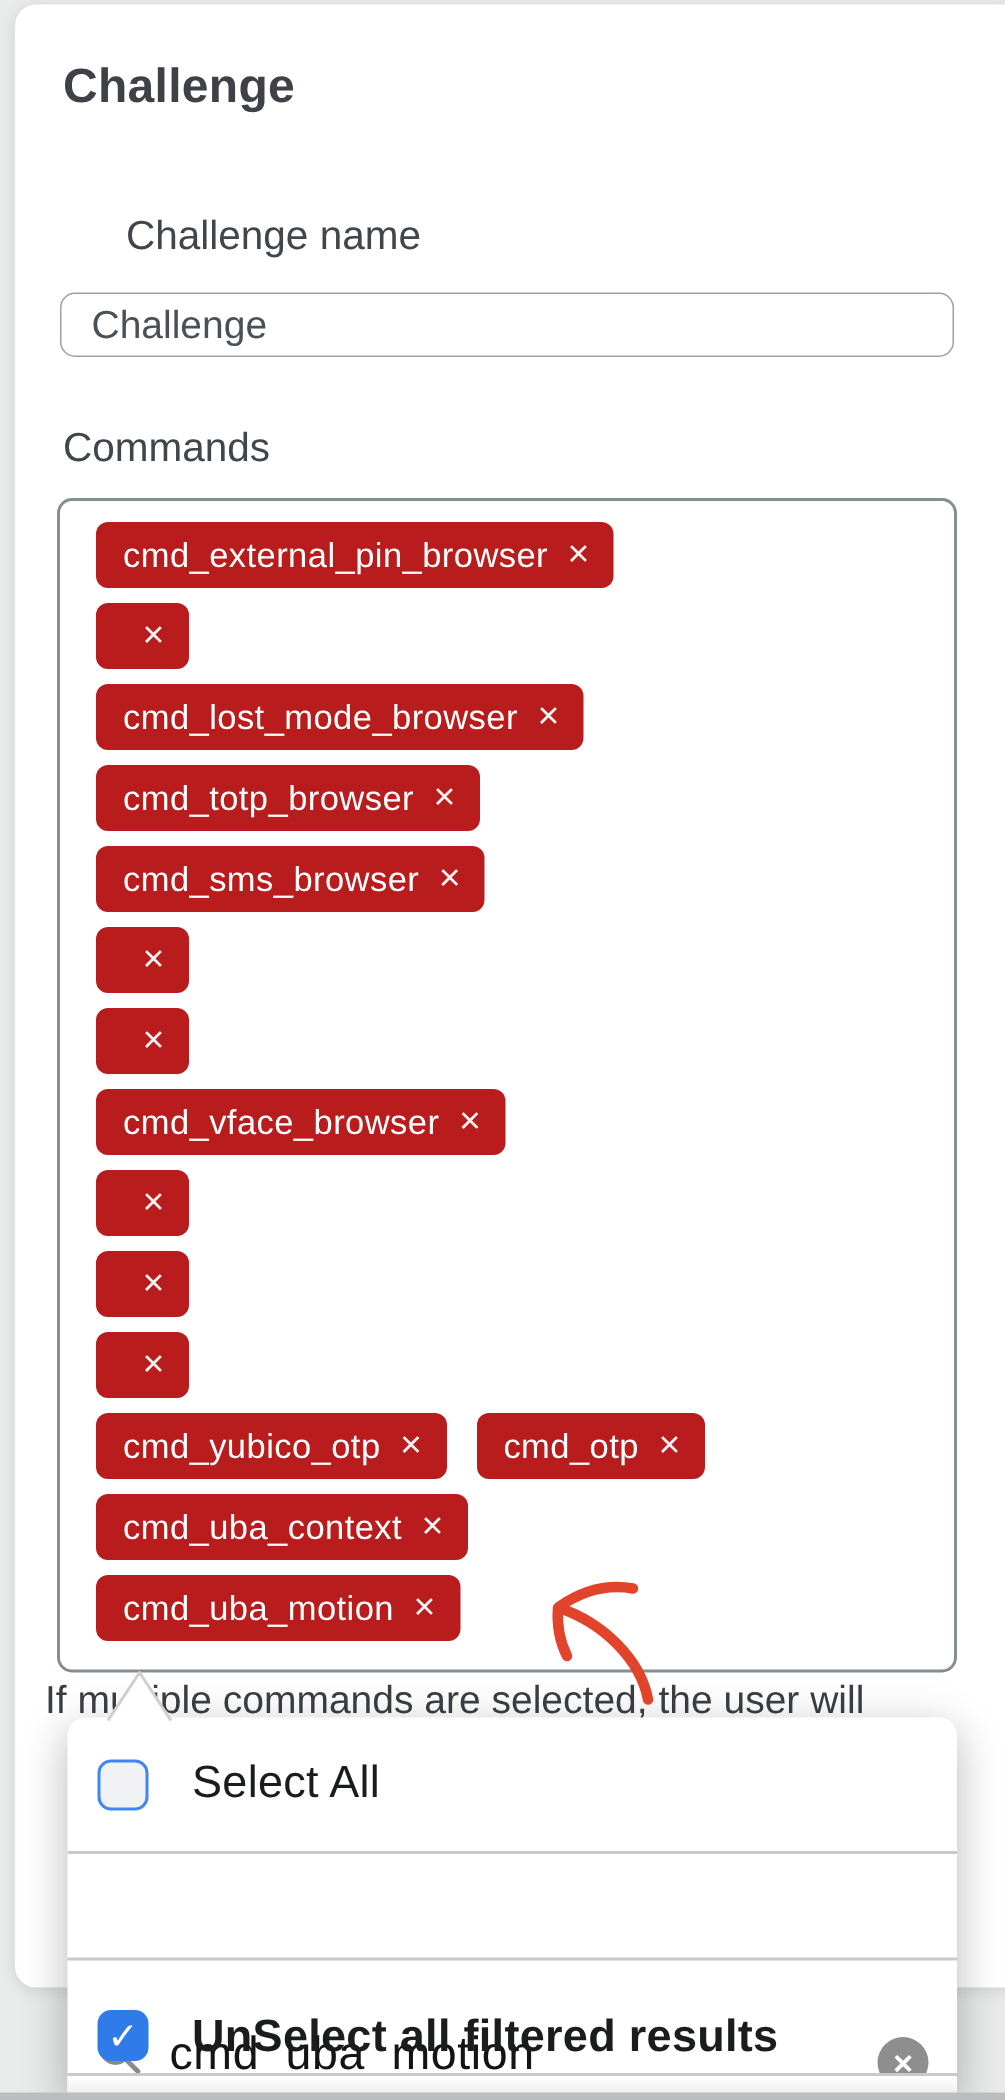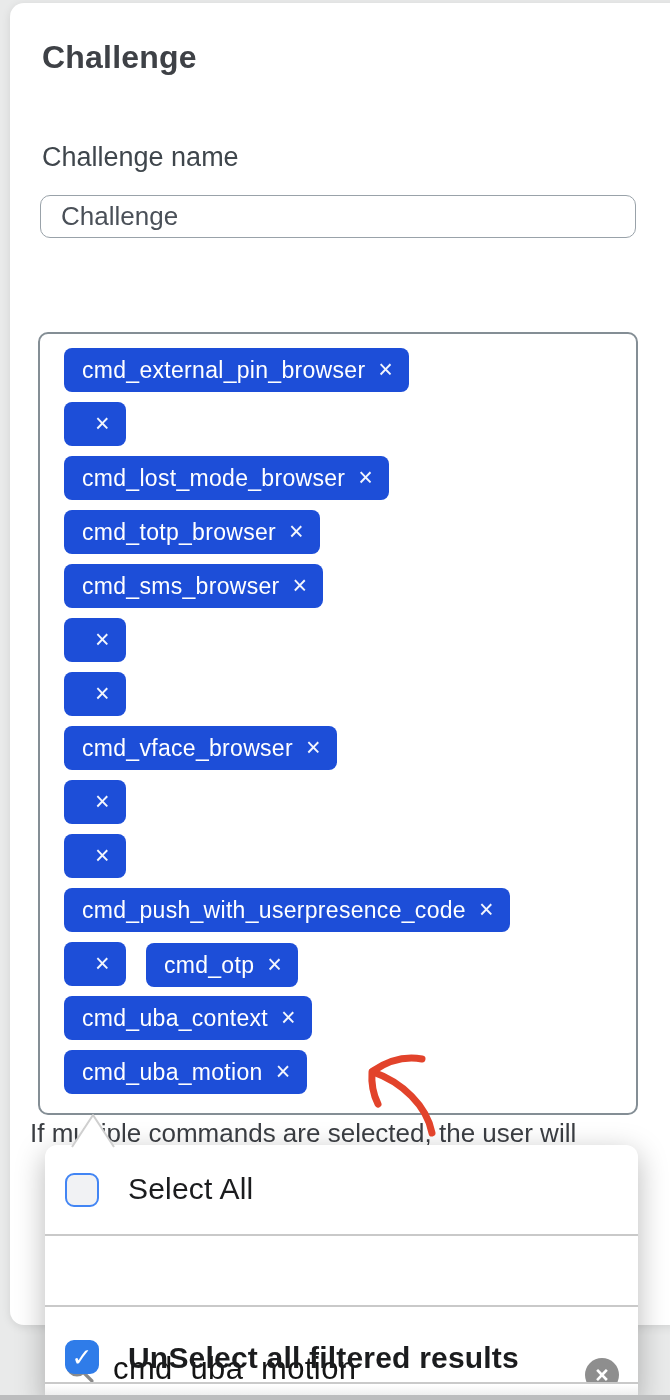--- a/index.html
+++ b/index.html
@@ -16,38 +16,38 @@
     box-shadow:0 2px 10px rgba(0,0,0,0.10);
   }
   .page-title{
     position:absolute;left:32px;top:36px;
     font-size:32px;font-weight:700;color:#3e4146;letter-spacing:.2px;
   }
   .field-label{
     position:absolute;left:32px;
     font-size:27px;color:#3f464c;
   }
-  .label-name{top:139px;}
+  .label-name{top:139px;margin-left:42px;}
   .label-commands{top:280px;}
   .name-input{
     position:absolute;left:30px;top:192px;width:596px;height:43px;
     box-sizing:border-box;border:1.5px solid #99a2a9;border-radius:10px;
     padding:0 0 0 20px;font-size:26px;color:#4a5058;background:#fff;
     font-family:"Liberation Sans", sans-serif;outline:none;
   }
   
   .commands-box{
     position:absolute;left:28px;top:329px;width:600px;height:783px;
     box-sizing:border-box;border:2px solid #848e95;border-radius:10px;
     background:#fff;padding:14px 0 0 24px;overflow:hidden;
   }
   .tag-row{height:54px;white-space:nowrap;}
   .tag{
     display:inline-flex;align-items:center;height:44px;
-    background:#1d4ed8;color:#fff;border-radius:8px;
+    background:#b91c1c;color:#fff;border-radius:8px;
     padding:0 16px 0 18px;margin-right:20px;
     font-size:23px;letter-spacing:.3px;
   }
   .tag .tag-x{
     margin-left:13px;font-size:25px;font-weight:400;line-height:1;
     position:relative;top:-1px;opacity:.95;cursor:pointer;
   }
   
   .help-text{
     position:absolute;left:30px;top:1118px;width:610px;
@@ -103,20 +103,21 @@
 </style>
 </head>
 <body>
 
 <div class="card">
   <div class="page-title">Challenge</div>
 
   <div class="field-label label-name">Challenge name</div>
   <input class="name-input" type="text" value="Challenge" style="">
 
+  <div class="field-label label-commands">Commands</div>
 
   <div class="commands-box">
     <div>
         <div class="tag-row"><span class="tag">
             <span>cmd_external_pin_browser</span>
             <span class="tag-x">×</span>
           </span></div>
         <div class="tag-row"><span class="tag">
             <span class="tag-x">×</span>
           </span></div>
@@ -142,24 +143,24 @@
             <span>cmd_vface_browser</span>
             <span class="tag-x">×</span>
           </span></div>
         <div class="tag-row"><span class="tag">
             <span class="tag-x">×</span>
           </span></div>
         <div class="tag-row"><span class="tag">
             <span class="tag-x">×</span>
           </span></div>
         <div class="tag-row"><span class="tag">
-            <span>cmd_push_with_userpresence_code</span>
-            <span class="tag-x">×</span>
-          </span></div>
-        <div class="tag-row"><span class="tag">
+            <span class="tag-x">×</span>
+          </span></div>
+        <div class="tag-row"><span class="tag">
+            <span>cmd_yubico_otp</span>
             <span class="tag-x">×</span>
           </span><span class="tag">
             <span>cmd_otp</span>
             <span class="tag-x">×</span>
           </span></div>
         <div class="tag-row"><span class="tag">
             <span>cmd_uba_context</span>
             <span class="tag-x">×</span>
           </span></div>
         <div class="tag-row"><span class="tag">

